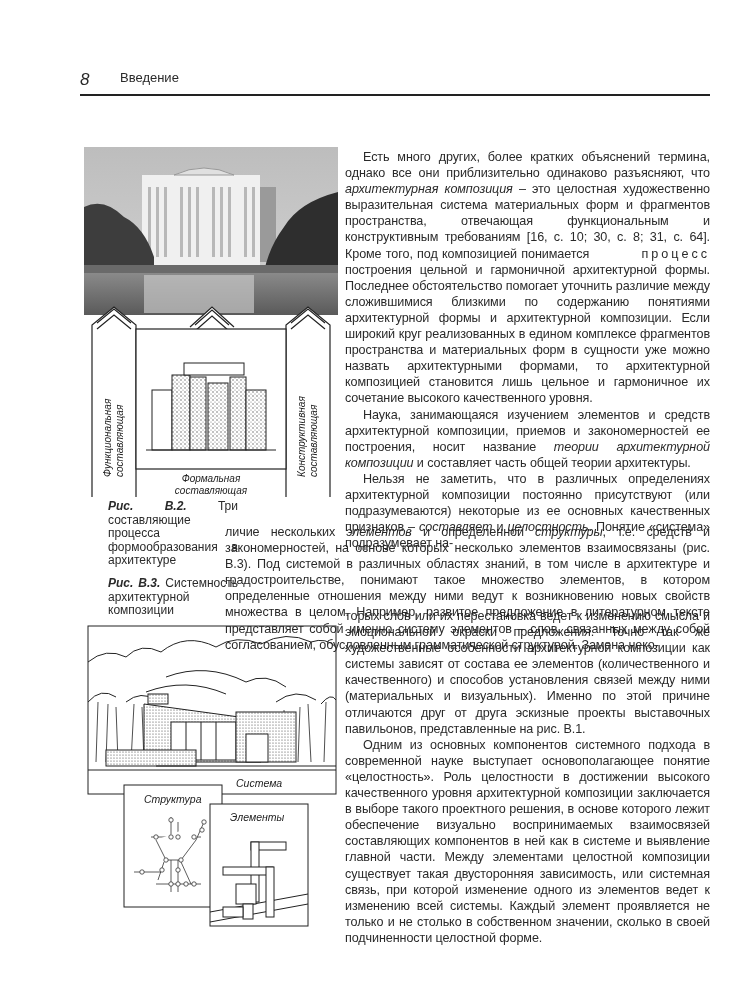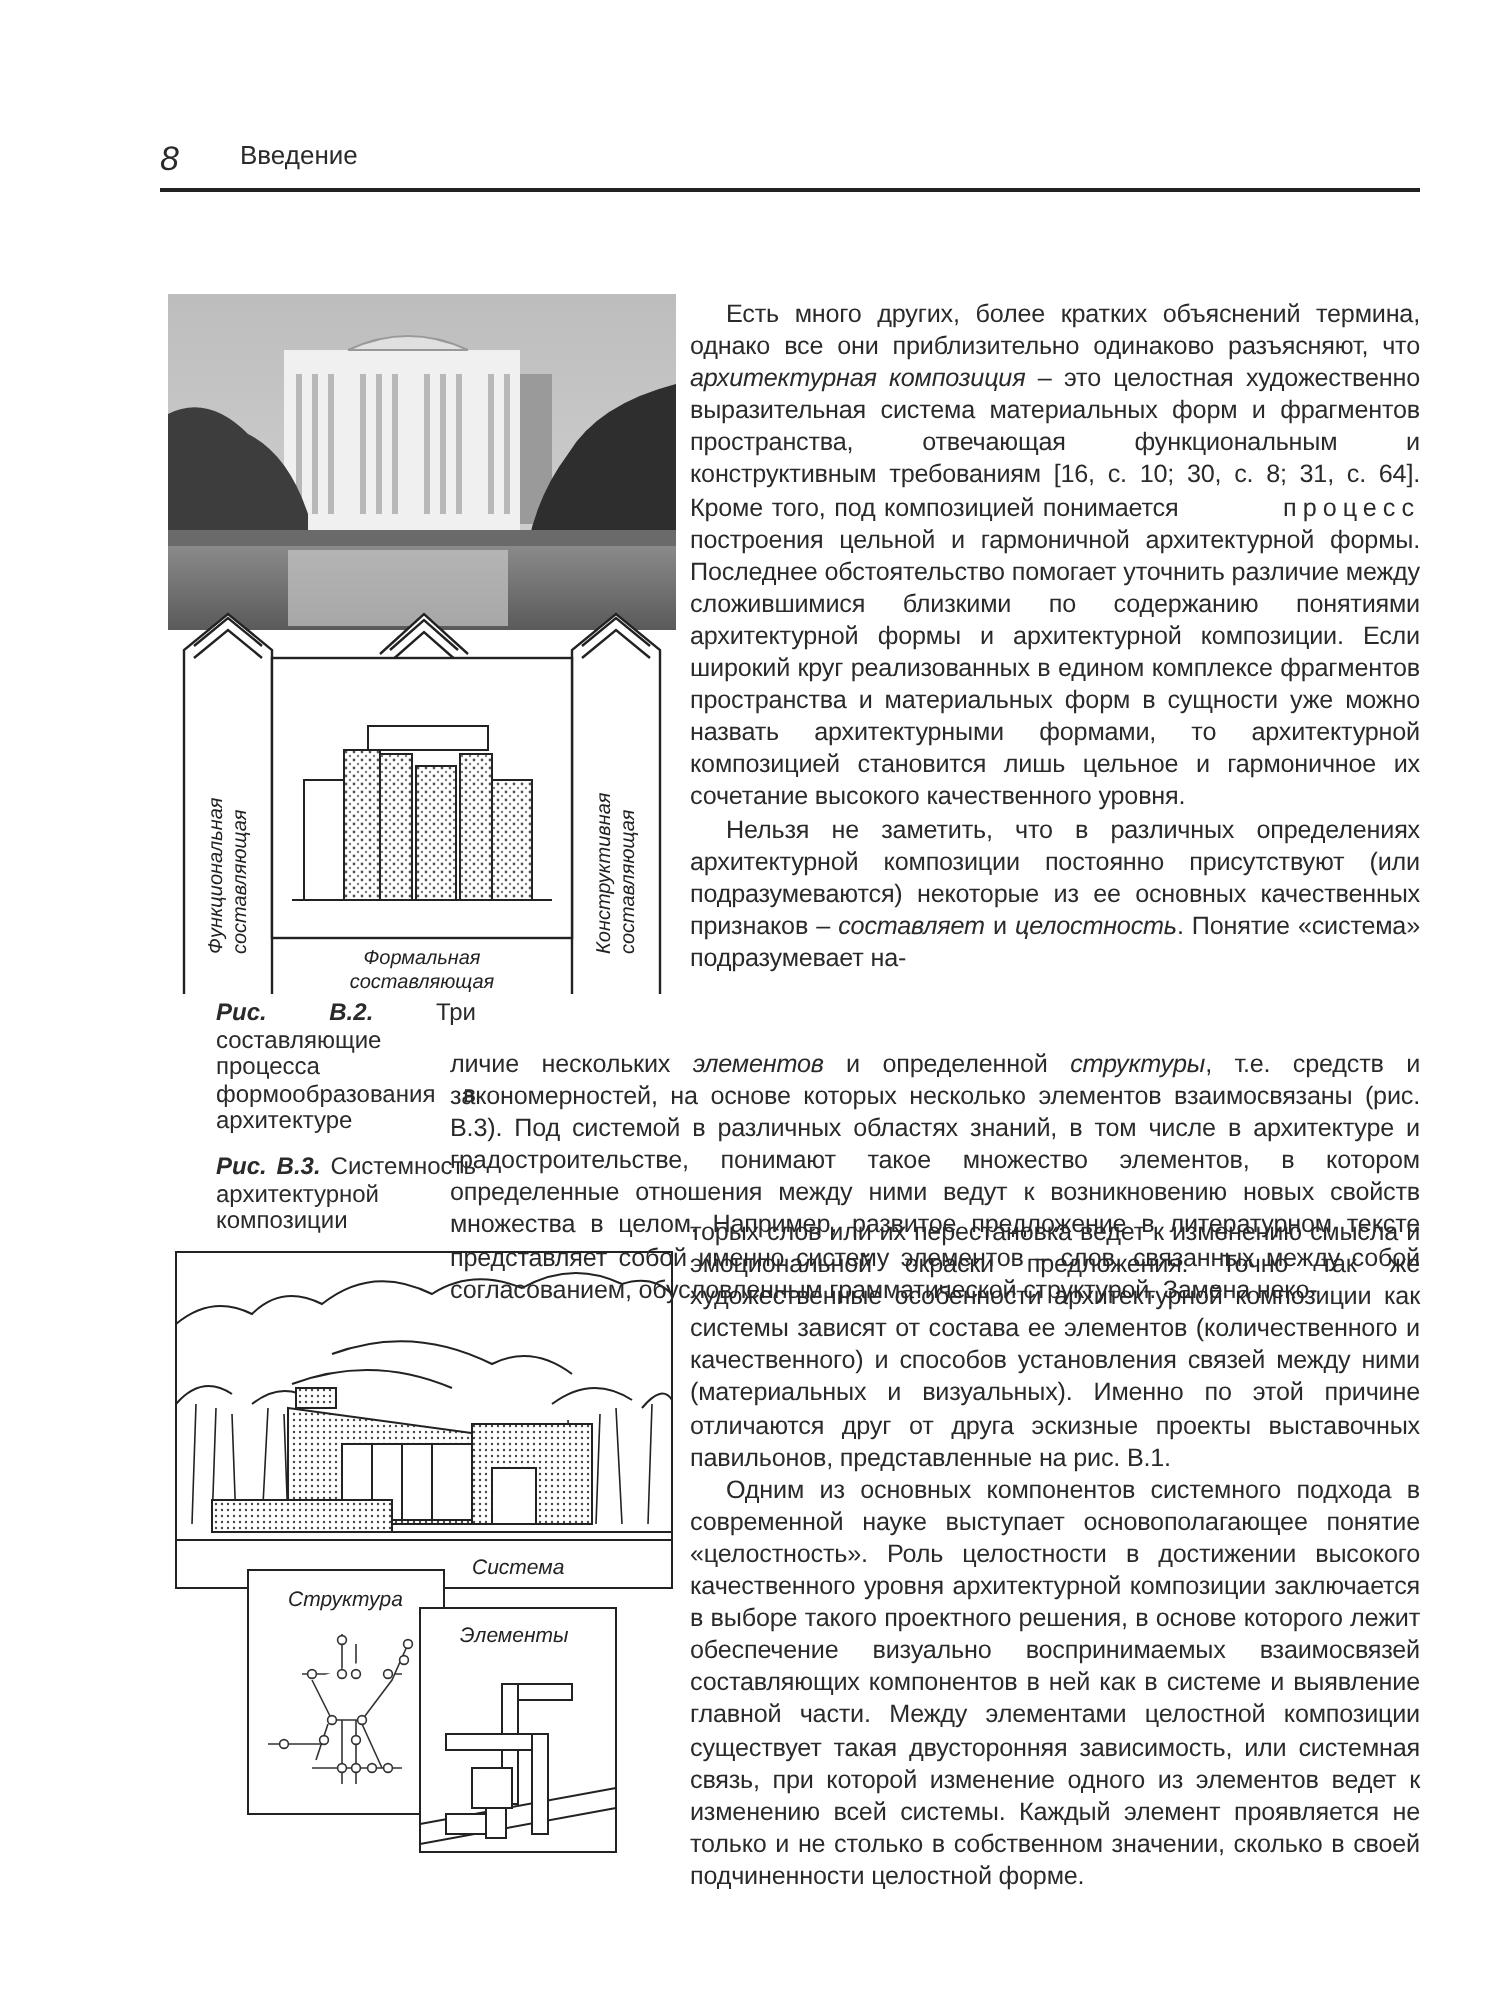--- a/index.html
+++ b/index.html
@@ -177,20 +177,21 @@
     <rect x="137" y="245" width="50" height="8"></rect>
     <rect x="180" y="245" width="8" height="50"></rect>
     <rect x="150" y="262" width="20" height="20"></rect>
     <rect x="157" y="282" width="10" height="15"></rect>
     <rect x="137" y="285" width="20" height="10"></rect>
   </g>
 </svg>
 
 <div class="col" style="left:345px;top:149px;width:365px;">
   <p><span>Есть много других, более кратких объяснений термина, однако все они приблизительно одинаково разъясняют, что </span><span class="em">архитектурная композиция</span><span> – это целостная художественно выразительная система материальных форм и фрагментов пространства, отвечающая функциональным и конструктивным требованиям [16, с. 10; 30, с. 8; 31, с. 64]. Кроме того, под композицией понимается </span><span class="spaced">процесс</span><span> построения цельной и гармоничной архитектурной формы. Последнее обстоятельство помогает уточнить различие между сложившимися близкими по содержанию понятиями архитектурной формы и архитектурной композиции. Если широкий круг реализованных в едином комплексе фрагментов пространства и материальных форм в сущности уже можно назвать архитектурными формами, то архитектурной композицией становится лишь цельное и гармоничное их сочетание высокого качественного уровня.</span></p>
+  <p><span>Наука, занимающаяся изучением элементов и средств архитектурной композиции, приемов и закономерностей ее построения, носит название </span><span class="em">теории архитектурной композиции</span><span>  и составляет часть общей теории архитектуры.</span></p>
   <p><span>Нельзя не заметить, что в различных определениях архитектурной композиции  постоянно присутствуют (или подразумеваются) некоторые из ее основных качественных признаков – </span><span class="em">составляет</span><span> и </span><span class="em">целостность</span><span>. Понятие «система» подразумевает на-</span></p>
 </div>
 
 <div class="col" style="left:225px;top:524px;width:485px;">
   <p class="cont"><span>личие нескольких </span><span class="em">элементов</span><span>  и определенной  </span><span class="em">структуры</span><span>, т.е. средств и закономерностей, на основе которых несколько элементов взаимосвязаны (рис. В.3). Под системой в различных областях знаний, в том числе в архитектуре и градостроительстве, понимают такое множество элементов, в котором определенные отношения между ними ведут к возникновению новых свойств множества в целом. Например, развитое предложение в литературном тексте представляет собой именно систему элементов – слов,  связанных между собой согласованием, обусловленным грамматической структурой. Замена неко-</span></p>
 </div>
 
 <div class="col" style="left:345px;top:608px;width:365px;">
   <p class="cont">торых слов или их перестановка ведет к изменению смысла и эмоциональной окраски предложения. Точно так же художественные особенности архитектурной композиции как системы зависят от состава ее элементов (количественного и качественного) и способов установления  связей между ними (материальных и визуальных). Именно по этой причине отличаются друг от друга эскизные проекты выставочных павильонов, представленные на рис. В.1.</p>
   <p>Одним из основных компонентов системного подхода в современной науке выступает основополагающее понятие «целостность». Роль целостности в достижении высокого качественного уровня архитектурной композиции заключается в выборе такого проектного решения, в основе которого лежит обеспечение визуально воспринимаемых взаимосвязей составляющих компонентов в ней как в системе и выявление главной части. Между элементами целостной композиции существует такая двусторонняя зависимость, или системная связь, при которой изменение одного из элементов ведет к изменению всей системы. Каждый элемент проявляется не только и не столько в собственном значении, сколько в своей подчиненности целостной форме.</p>

